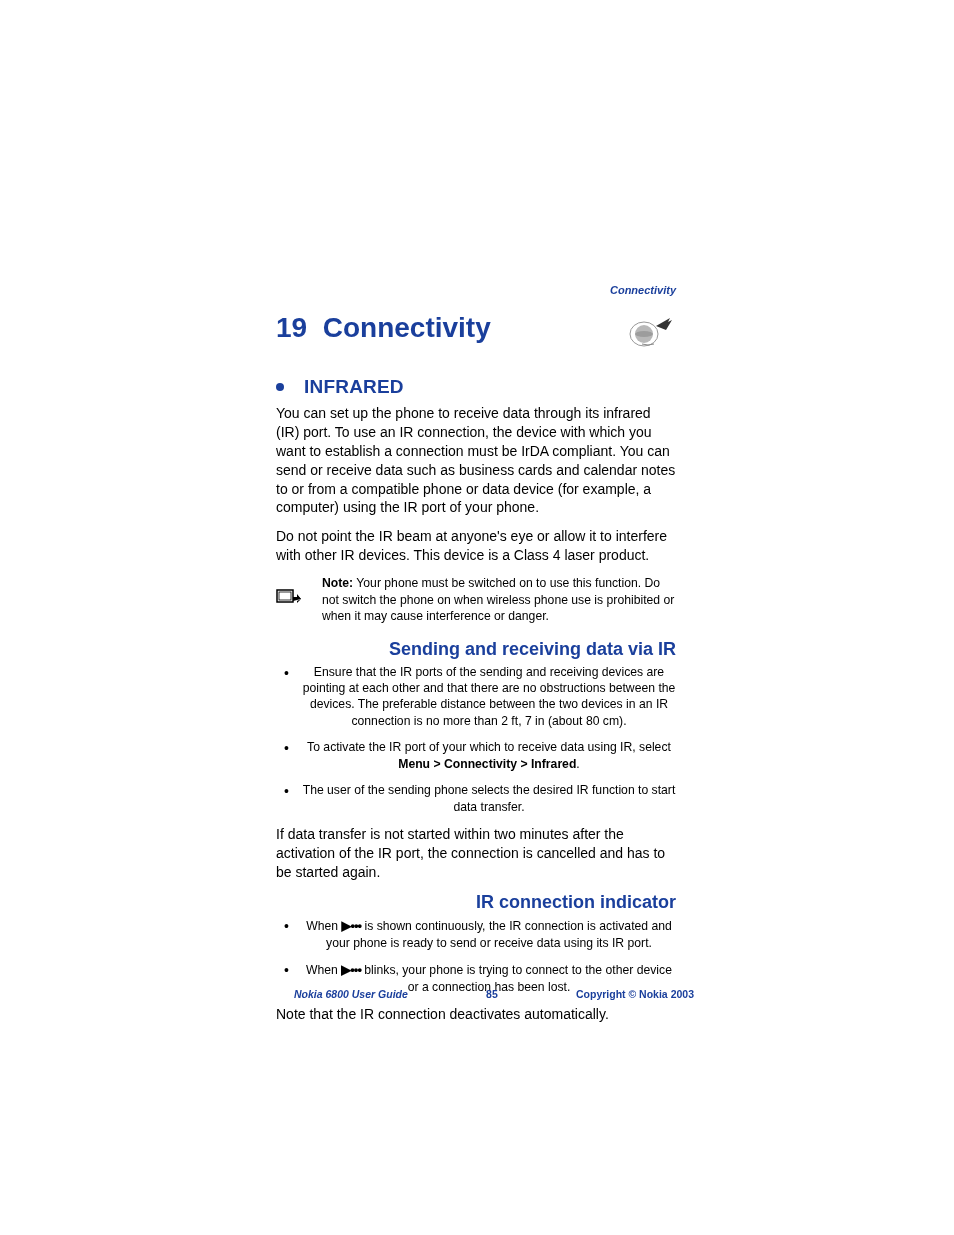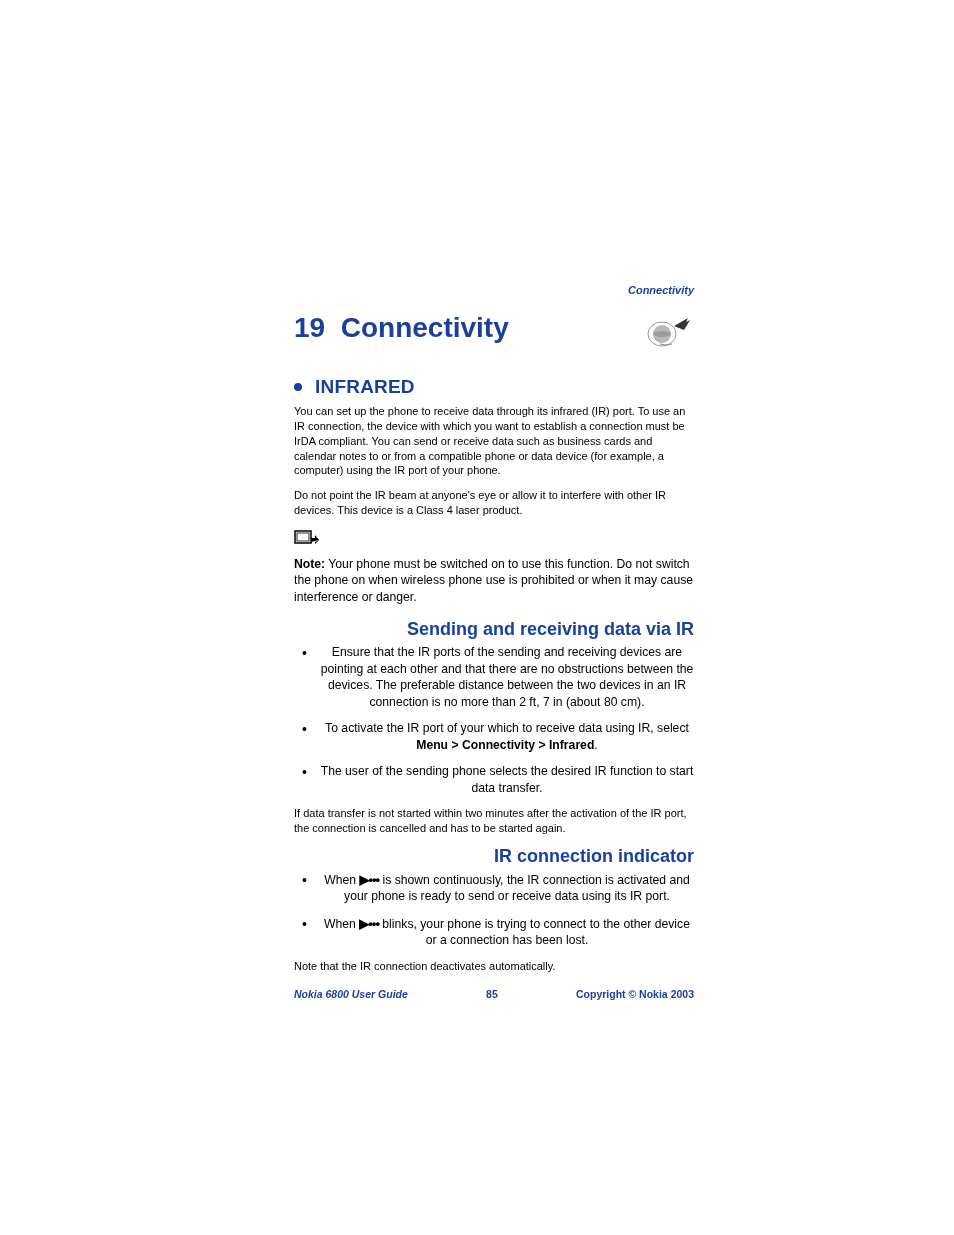--- a/index.html
+++ b/index.html
@@ -7,21 +7,21 @@
     padding: 0;
     background: #fff;
     font-family: Arial, Helvetica, sans-serif;
     width: 954px;
     height: 1235px;
     position: relative;
     color: #000;
   }
   .page {
     position: absolute;
-    left: 294px;
+    left: 276px;
     top: 284px;
     width: 400px;
   }
   .header-label {
     text-align: right;
     color: #1a3f9c;
     font-style: italic;
     font-weight: bold;
     font-size: 11px;
     margin-bottom: 16px;
@@ -36,47 +36,46 @@
     font-weight: bold;
     font-size: 28px;
   }
   .chapter-icon svg {
     width: 54px;
     height: 36px;
   }
   .section-title {
     display: flex;
     align-items: center;
-    gap: 13px;
+    gap: 20px;
     margin-bottom: 6px;
   }
   .bullet {
     width: 8px;
     height: 8px;
     background: #1a3f9c;
     border-radius: 50%;
     flex-shrink: 0;
   }
   .section-title-text {
     color: #1a3f9c;
     font-weight: bold;
     font-size: 19px;
     letter-spacing: .2px;
   }
   .body-text {
-    font-size: 11px;
+    font-size: 14px;
     line-height: 1.35;
     margin: 0 0 10px 0;
   }
   .note-block {
     display: flex;
-    align-items: flex-start;
-    gap: 2px;
+    align-items: center;
+    gap: 20px;
     margin-bottom: 14px;
-    flex-direction: column;
   }
   .note-icon {
     flex-shrink: 0;
     margin-top: 2px;
   }
   .note-text {
     font-size: 12.2px;
     line-height: 1.35;
   }
   .note-label {

